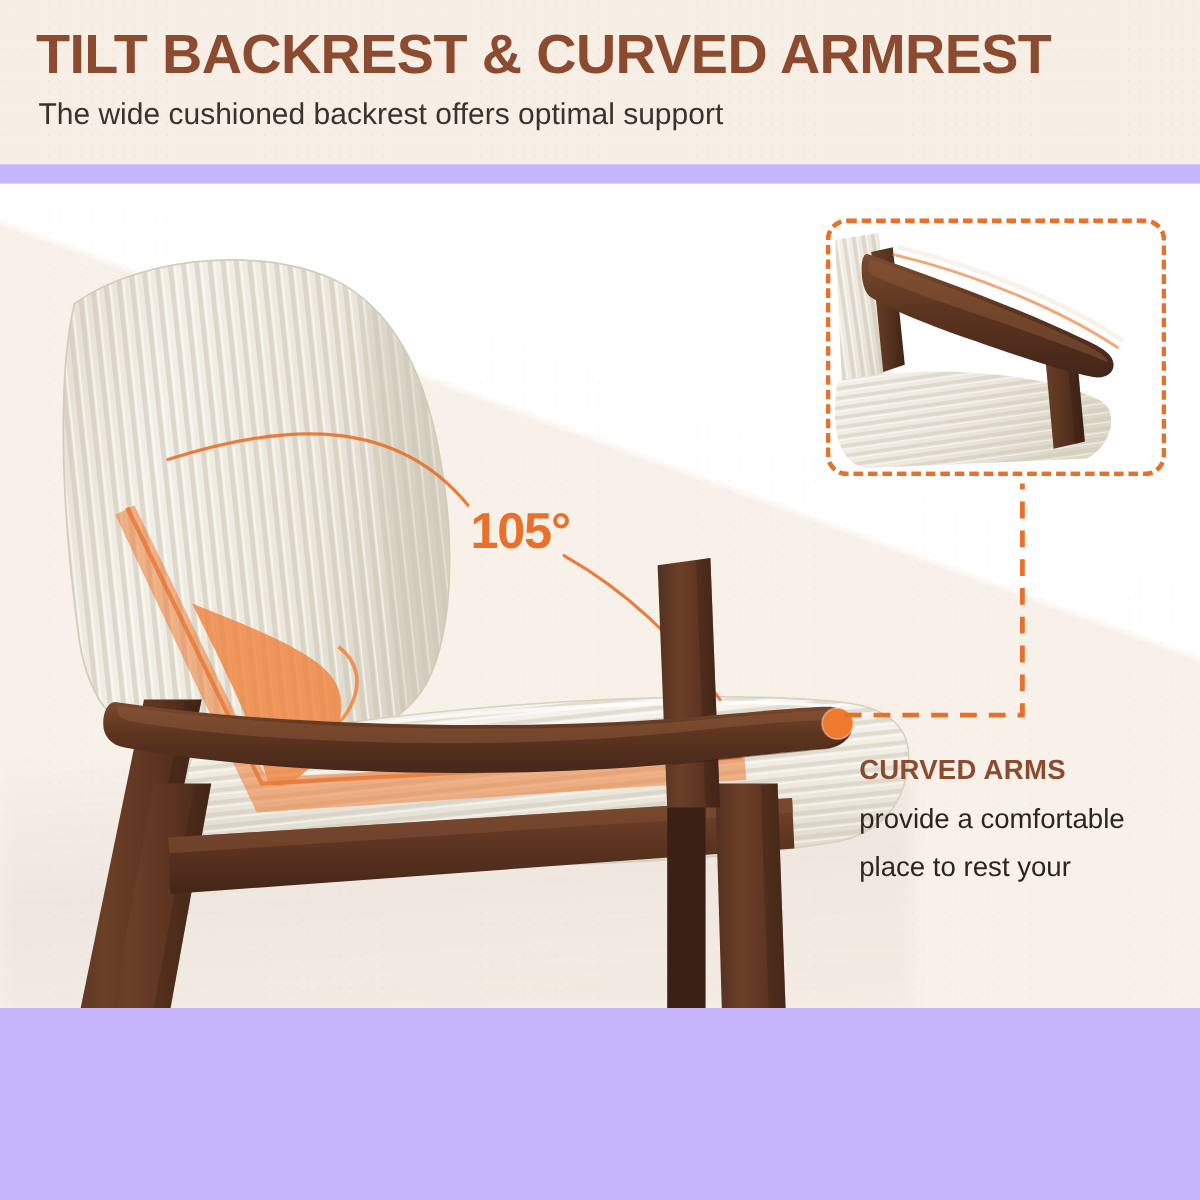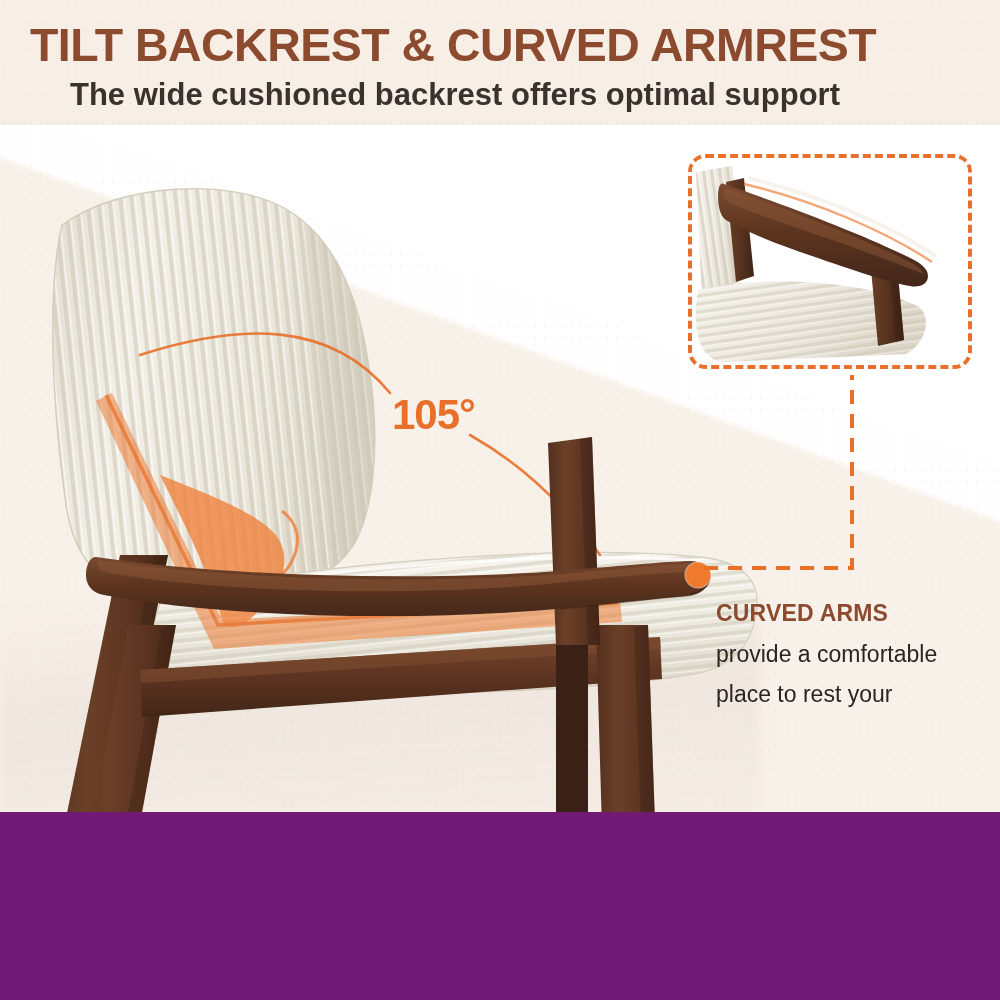--- a/index.html
+++ b/index.html
@@ -1,47 +1,47 @@
 <!DOCTYPE html>
 <html><head>
 <meta charset="utf-8">
 <style>
   html,body{margin:0;padding:0;}
   body{
     width:1000px;height:1000px;overflow:hidden;
     font-family:"Liberation Sans", sans-serif;
     background:#ffffff;
   }
-  #stage{position:relative;width:1000px;height:1000px;overflow:hidden;background:#701a75;}
+  #stage{position:relative;width:1000px;height:1000px;overflow:hidden;background:#c4b5fd;}
 
   
   .banner{
     position:absolute;left:0;top:0;width:1000px;height:137px;
     background:#f7efe6;
     background-image:radial-gradient(rgba(180,150,125,.28) 0.6px, transparent 0.7px);
     background-size:9px 9px;
     overflow:hidden;
   }
   .banner-title{
     position:absolute;left:30px;top:20px;
     font-size:46px;line-height:50px;font-weight:bold;
     letter-spacing:-0.5px;
     color:#8c4a2f;
     white-space:nowrap;
     transform:scaleX(1.01);transform-origin:left center;
   }
   .banner-sub{
     position:absolute;left:32px;top:80px;
-    font-size:31px;line-height:30px;font-weight:bold;
-    color:#3a322c;white-space:nowrap;margin-left:38px;
+    font-size:25px;line-height:30px;font-weight:normal;
+    color:#3a322c;white-space:nowrap;
   }
 
   
   .photo{
-    position:absolute;left:0;top:125px;width:1000px;height:687px;
+    position:absolute;left:0;top:153px;width:1000px;height:687px;
     background:#ffffff;overflow:hidden;
   }
   
   .bg-wedge{
     position:absolute;right:0;top:0;width:1000px;height:863px;
     background:
       linear-gradient(200deg, rgba(247,239,230,0) 0%, rgba(247,239,230,0) 32%, #f8f1e9 32.6%, #f8f1e9 100%);
     background-image:
       linear-gradient(200deg, rgba(247,239,230,0) 0%, rgba(247,239,230,0) 32%, #f8f1e9 32.6%, #f8f1e9 100%);
   }

